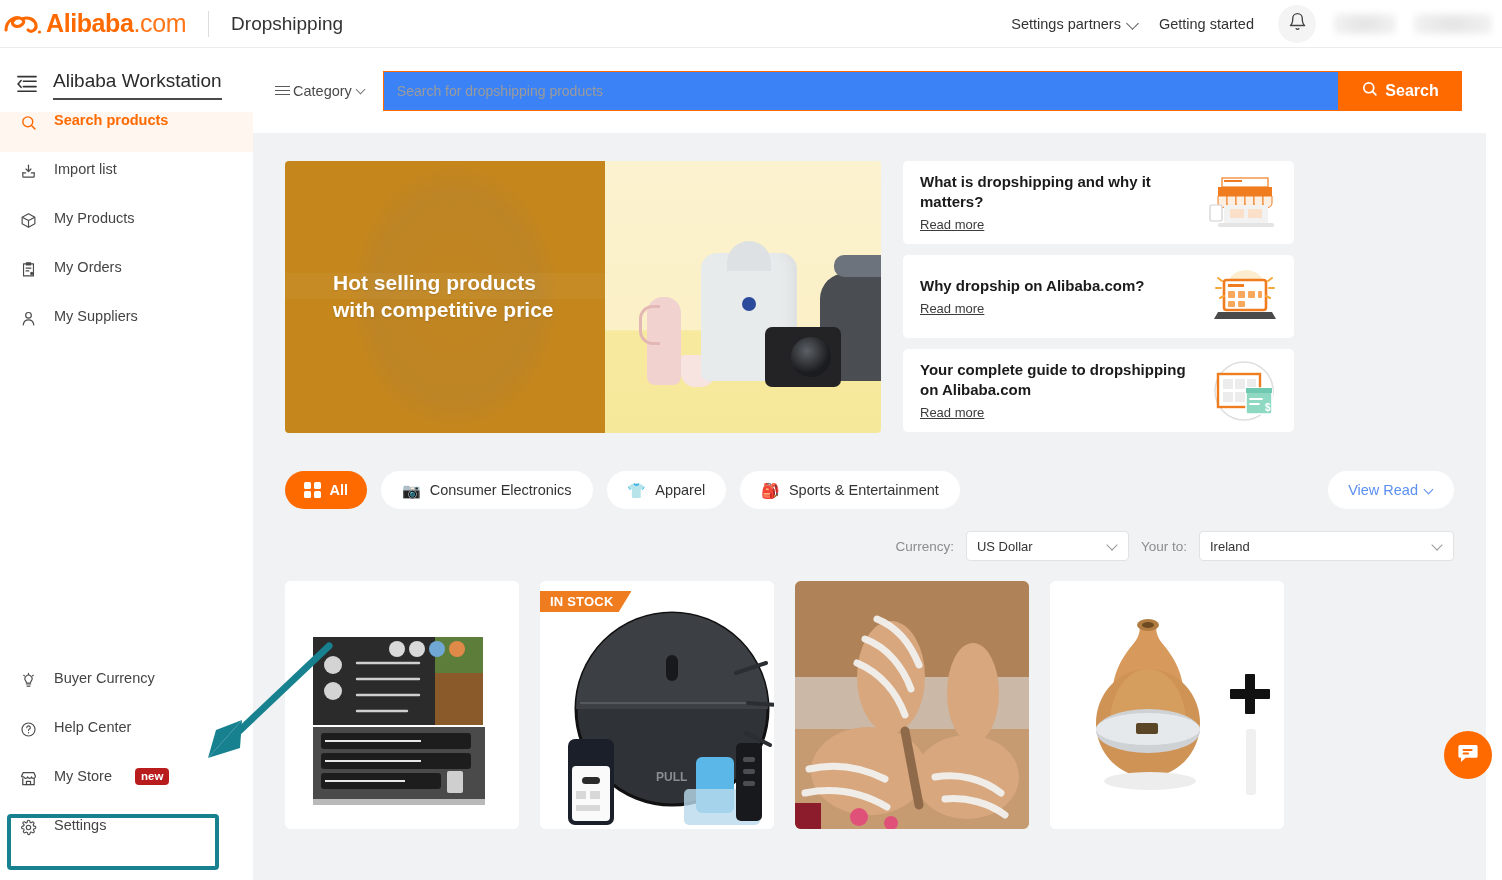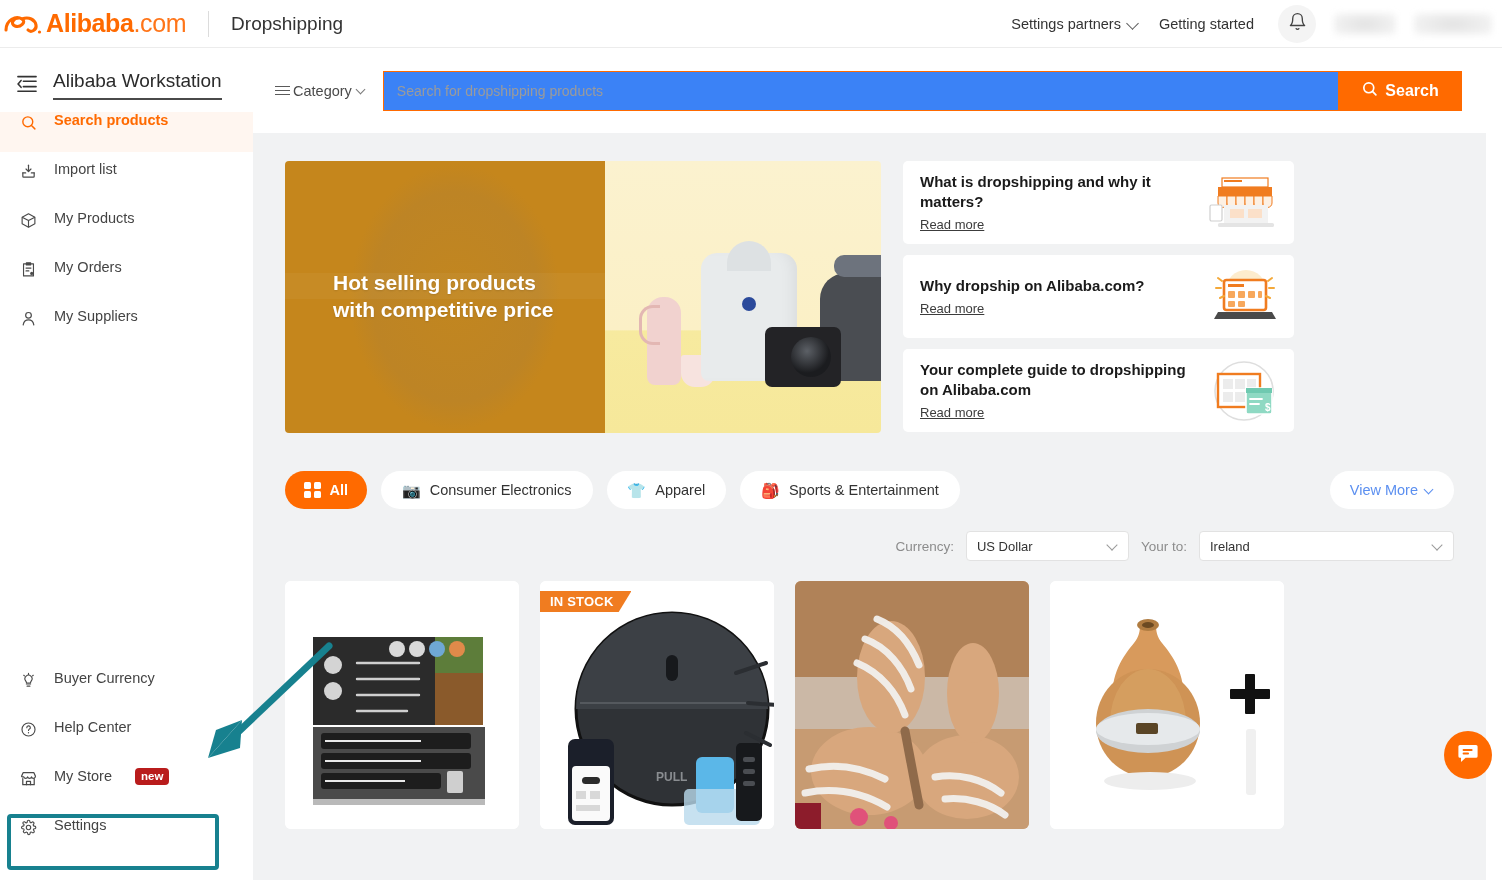--- a/index.html
+++ b/index.html
@@ -531,21 +531,21 @@
         </div>
         <div class="chip">
           <span class="chip-ico">👕</span>
           <span>Apparel</span>
         </div>
         <div class="chip">
           <span class="chip-ico">🎒</span>
           <span>Sports &amp; Entertainment</span>
         </div>
         <div class="view-more">
-          <span>View More</span>
+          <span>View Read</span>
           <span class="chev-blue"></span>
         </div>
       </div>
 
       <div class="sel-row">
         <span class="sel-label">Currency:</span>
         <div class="select currency">
           <span class="val">US Dollar</span>
           <span class="chev-gray"></span>
         </div>

